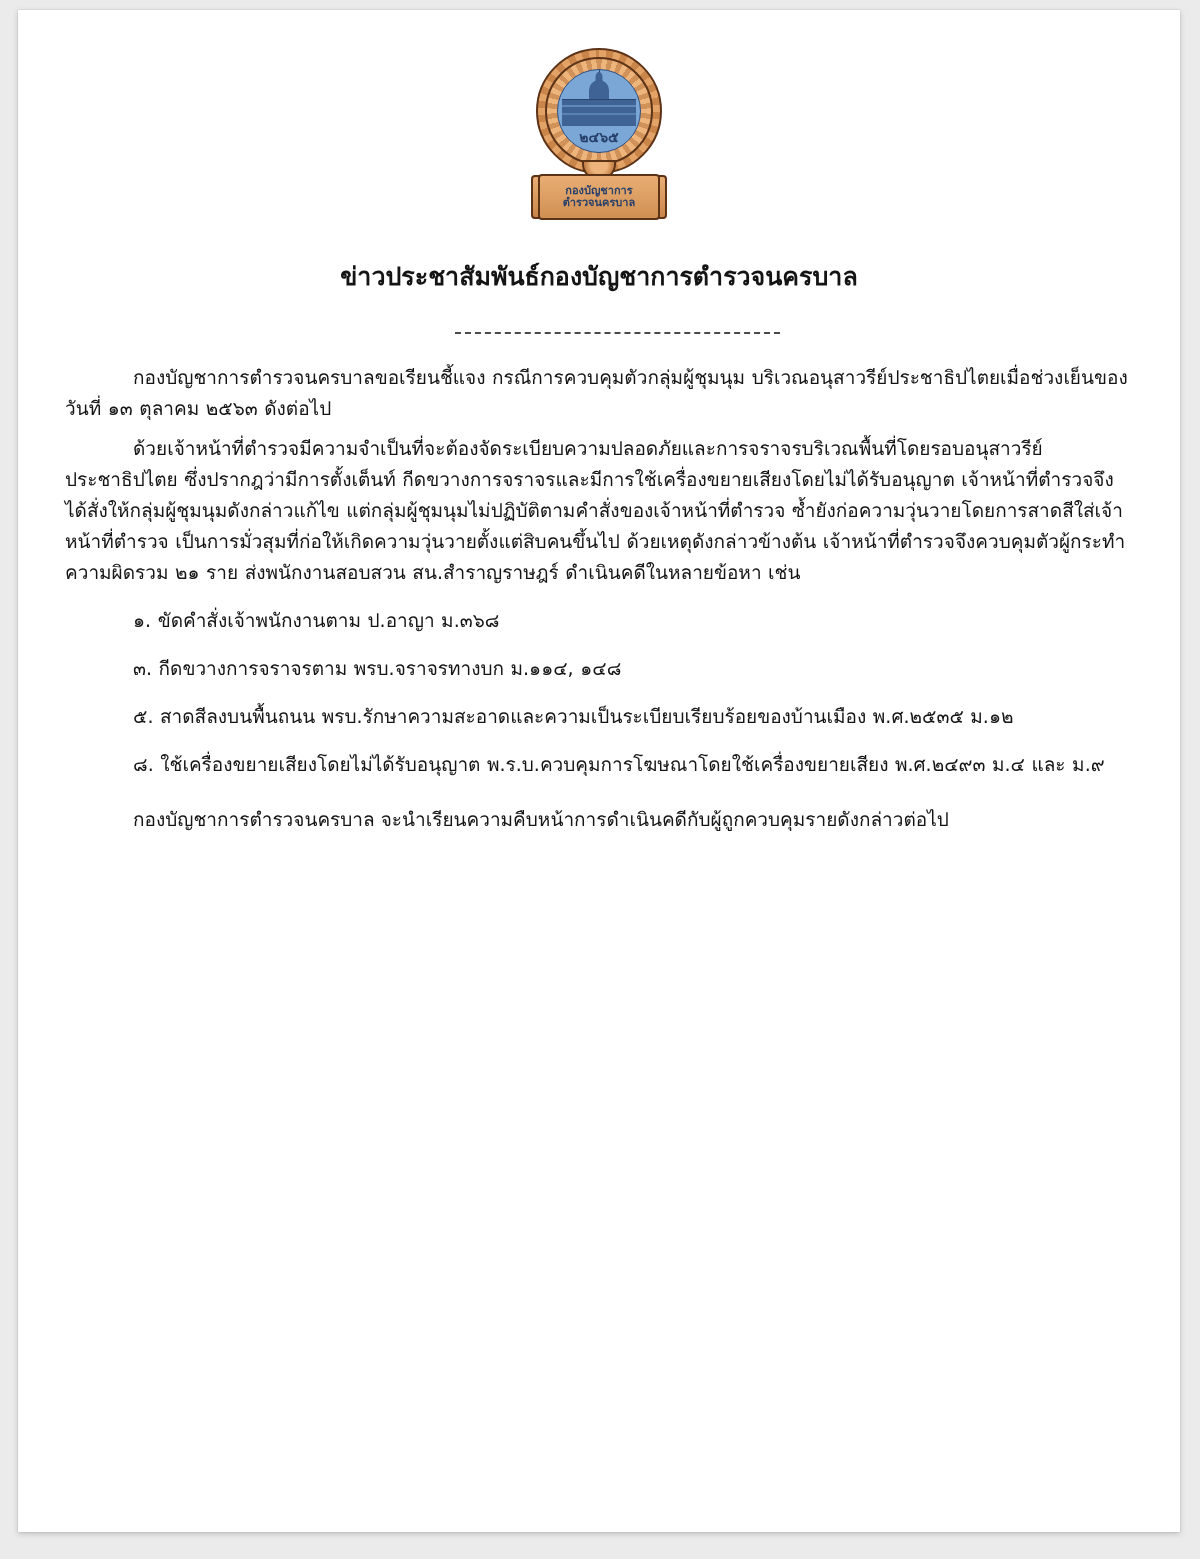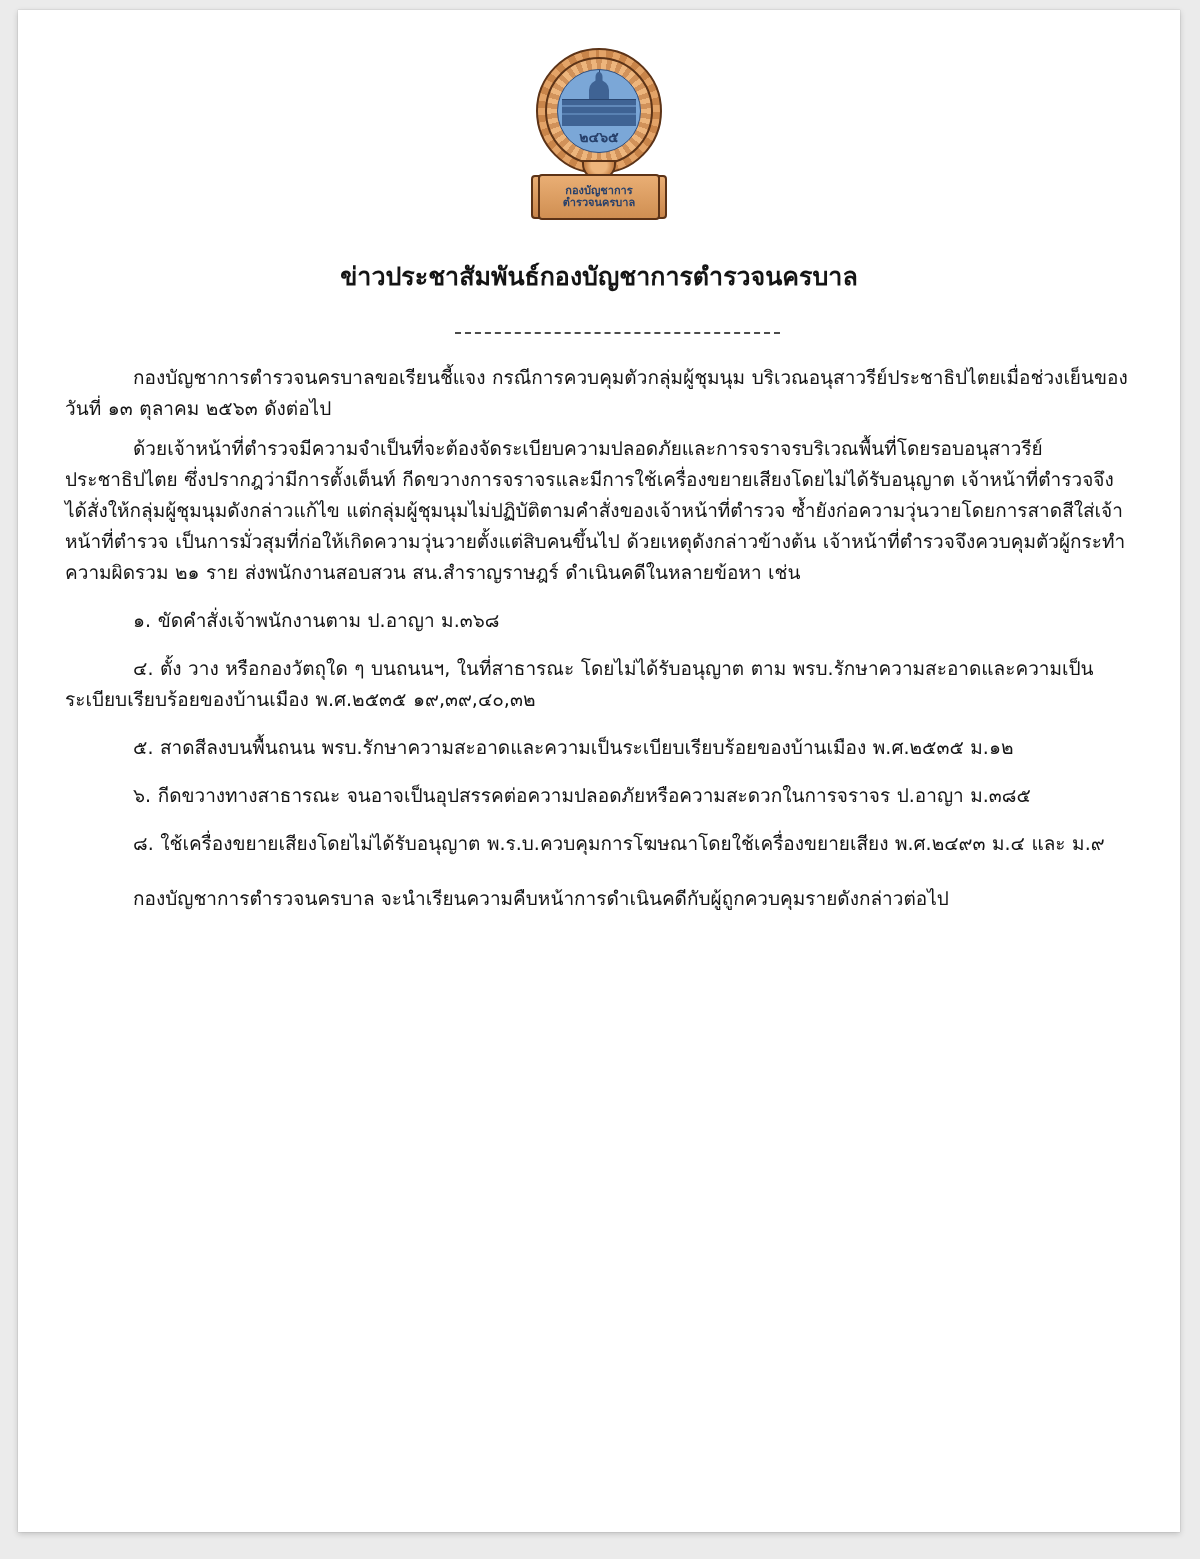--- a/index.html
+++ b/index.html
@@ -282,21 +282,20 @@
 
   <div class="doc-title">ข่าวประชาสัมพันธ์กองบัญชาการตำรวจนครบาล</div>
 
   <div class="rule"></div>
 
   <div class="body-text">
     <p class="para tight">กองบัญชาการตำรวจนครบาลขอเรียนชี้แจง กรณีการควบคุมตัวกลุ่มผู้ชุมนุม บริเวณอนุสาวรีย์ประชาธิปไตยเมื่อช่วงเย็นของวันที่ ๑๓ ตุลาคม ๒๕๖๓ ดังต่อไป</p>
     <p class="para">ด้วยเจ้าหน้าที่ตำรวจมีความจำเป็นที่จะต้องจัดระเบียบความปลอดภัยและการจราจรบริเวณพื้นที่โดยรอบอนุสาวรีย์ประชาธิปไตย ซึ่งปรากฎว่ามีการตั้งเต็นท์ กีดขวางการจราจรและมีการใช้เครื่องขยายเสียงโดยไม่ได้รับอนุญาต เจ้าหน้าที่ตำรวจจึงได้สั่งให้กลุ่มผู้ชุมนุมดังกล่าวแก้ไข แต่กลุ่มผู้ชุมนุมไม่ปฏิบัติตามคำสั่งของเจ้าหน้าที่ตำรวจ ซ้ำยังก่อความวุ่นวายโดยการสาดสีใส่เจ้าหน้าที่ตำรวจ เป็นการมั่วสุมที่ก่อให้เกิดความวุ่นวายตั้งแต่สิบคนขึ้นไป  ด้วยเหตุดังกล่าวข้างต้น เจ้าหน้าที่ตำรวจจึงควบคุมตัวผู้กระทำความผิดรวม ๒๑ ราย ส่งพนักงานสอบสวน สน.สำราญราษฎร์ ดำเนินคดีในหลายข้อหา เช่น</p>
     <ul class="list">
       <li>๑. ขัดคำสั่งเจ้าพนักงานตาม ป.อาญา ม.๓๖๘</li>
-      <li>๔. ตั้ง วาง หรือกองวัตถุใด ๆ บนถนนฯ, ในที่สาธารณะ โดยไม่ได้รับอนุญาต ตาม พรบ.รักษาความสะอาดและความเป็นระเบียบเรียบร้อยของบ้านเมือง พ.ศ.๒๕๓๕  ๑๙,๓๙,๔๐,๓๒</li>
+      <li>๓. กีดขวางการจราจรตาม พรบ.จราจรทางบก ม.๑๑๔, ๑๔๘</li>
       <li>๕. สาดสีลงบนพื้นถนน พรบ.รักษาความสะอาดและความเป็นระเบียบเรียบร้อยของบ้านเมือง พ.ศ.๒๕๓๕  ม.๑๒</li>
-      <li>๖. กีดขวางทางสาธารณะ จนอาจเป็นอุปสรรคต่อความปลอดภัยหรือความสะดวกในการจราจร ป.อาญา ม.๓๘๕</li>
       <li>๘. ใช้เครื่องขยายเสียงโดยไม่ได้รับอนุญาต พ.ร.บ.ควบคุมการโฆษณาโดยใช้เครื่องขยายเสียง พ.ศ.๒๔๙๓ ม.๔ และ ม.๙</li>
     </ul>
     <p class="closing">กองบัญชาการตำรวจนครบาล จะนำเรียนความคืบหน้าการดำเนินคดีกับผู้ถูกควบคุมรายดังกล่าวต่อไป</p>
   </div>
 
 </div>
 
 </body></html>

